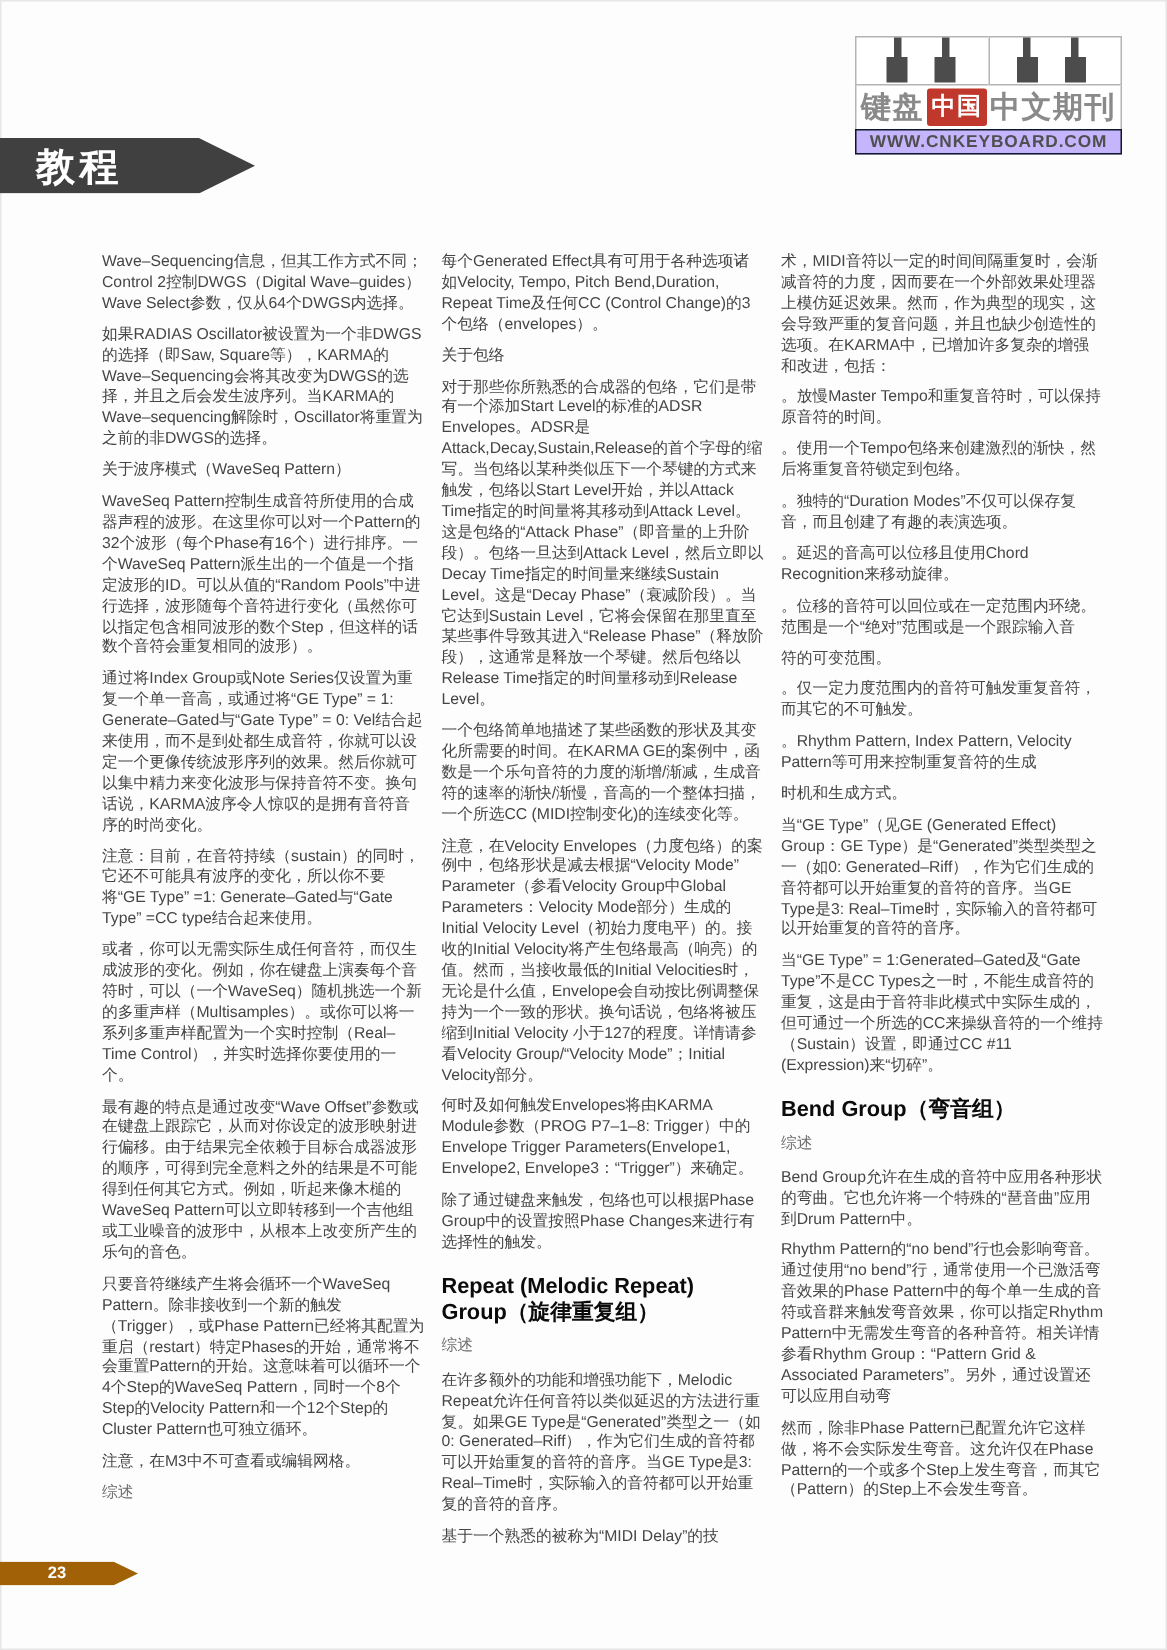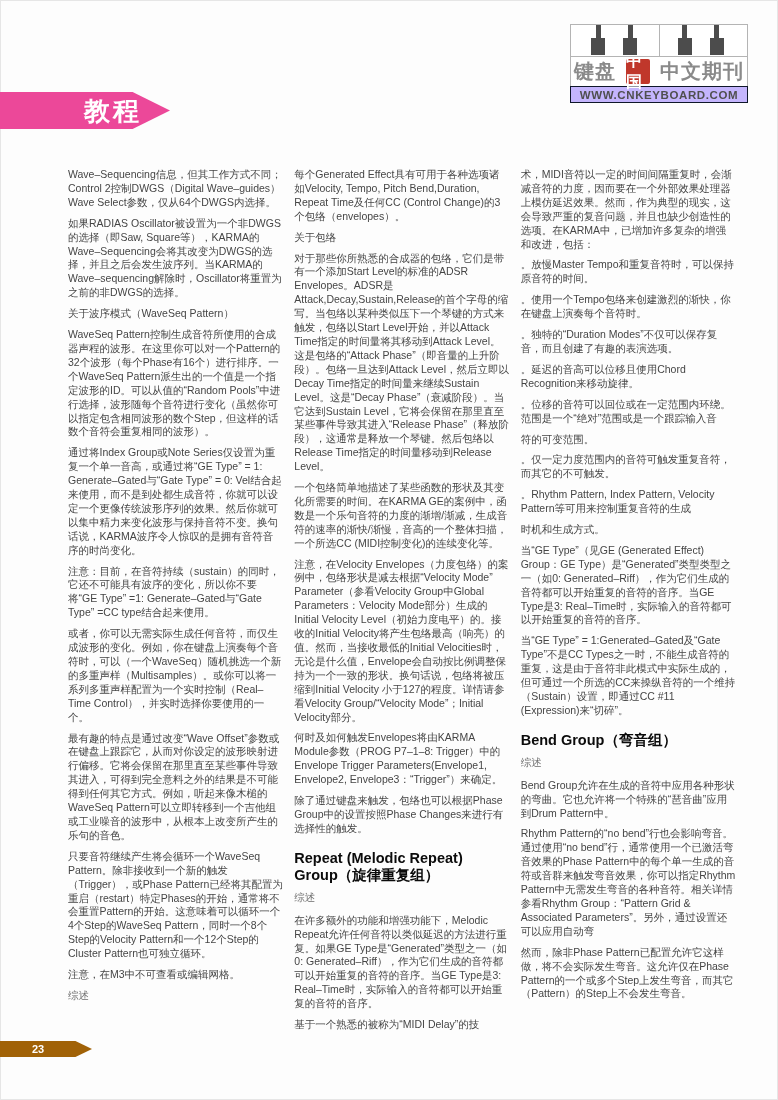--- a/index.html
+++ b/index.html
@@ -3,23 +3,23 @@
 <meta charset="utf-8">
 <style>
   html,body{margin:0;padding:0;background:#ffffff;}
   .page{
     position:relative;width:778px;height:1100px;background:#fdfdfd;
     font-family:"Liberation Sans","DejaVu Sans",sans-serif;
     overflow:hidden;box-shadow:inset 0 0 0 1px #e6e6e6;
   }
   
   .ribbon{
-    position:absolute;left:0;top:92px;width:170px;height:37px;background:#ec4899;
+    position:absolute;left:0;top:92px;width:170px;height:37px;background:#404040;
     clip-path:polygon(0 0,78% 0,100% 50%,78% 100%,0 100%);
-    color:#fff;display:flex;align-items:center;padding-left:84px;box-sizing:border-box;
+    color:#fff;display:flex;align-items:center;padding-left:24px;box-sizing:border-box;
   }
   .ribbon span{font-size:26px;font-weight:bold;letter-spacing:3px;line-height:1;}
   
   .page-badge{
     position:absolute;left:0;top:1041px;width:92px;height:16px;background:#a16207;
     clip-path:polygon(0 0,82% 0,100% 50%,82% 100%,0 100%);
     color:#fff;display:flex;align-items:center;justify-content:center;
     padding-right:16px;box-sizing:border-box;
   }
   .page-badge span{font-size:11px;font-weight:bold;line-height:1;}
@@ -33,21 +33,21 @@
   .key .kbody{width:14px;height:17px;background:#4c4c4c;}
   .k1{left:20px;} .k2{left:52px;} .k3{left:18px;} .k4{left:50px;}
   .brand-row{
     display:flex;align-items:center;height:29px;background:#fff;
     border-left:1px solid #b4b4b4;border-right:1px solid #b4b4b4;
     padding:0 3px;box-sizing:border-box;gap:2px;justify-content:space-between;
   }
   .brand-text{color:#8a8a8a;font-weight:bold;font-size:20px;letter-spacing:1px;white-space:nowrap;}
   .seal{
     background:#c0372b;color:#fff;font-weight:bold;font-size:16px;
-    width:24px;height:25px;display:flex;align-items:center;justify-content:center;
+    width:40px;height:25px;display:flex;align-items:center;justify-content:center;
     letter-spacing:1px;border-radius:2px;flex:0 0 auto;
   }
   .url-row{
     height:15px;background:#c4b5fd;border:1px solid #0f172a;
     display:flex;align-items:center;justify-content:center;
     font-size:11.5px;font-weight:bold;color:#4f4f4f;letter-spacing:0.6px;
   }
   
   .columns{
     position:absolute;left:68px;top:168px;width:668px;
@@ -107,42 +107,42 @@
 
   <main class="columns">
     <div class="col">
         <div class="para">Wave–Sequencing信息，但其工作方式不同；Control 2控制DWGS（Digital Wave–guides）Wave Select参数，仅从64个DWGS内选择。</div>
         <div class="para">如果RADIAS Oscillator被设置为一个非DWGS的选择（即Saw, Square等），KARMA的Wave–Sequencing会将其改变为DWGS的选择，并且之后会发生波序列。当KARMA的 Wave–sequencing解除时，Oscillator将重置为之前的非DWGS的选择。</div>
         <div class="para subhead">关于波序模式（WaveSeq Pattern）</div>
         <div class="para">WaveSeq Pattern控制生成音符所使用的合成器声程的波形。在这里你可以对一个Pattern的32个波形（每个Phase有16个）进行排序。一个WaveSeq Pattern派生出的一个值是一个指定波形的ID。可以从值的“Random Pools”中进行选择，波形随每个音符进行变化（虽然你可以指定包含相同波形的数个Step，但这样的话数个音符会重复相同的波形）。</div>
         <div class="para">通过将Index Group或Note Series仅设置为重复一个单一音高，或通过将“GE Type” = 1: Generate–Gated与“Gate Type” = 0: Vel结合起来使用，而不是到处都生成音符，你就可以设定一个更像传统波形序列的效果。然后你就可以集中精力来变化波形与保持音符不变。换句话说，KARMA波序令人惊叹的是拥有音符音序的时尚变化。</div>
         <div class="para">注意：目前，在音符持续（sustain）的同时，它还不可能具有波序的变化，所以你不要将“GE Type” =1: Generate–Gated与“Gate Type” =CC type结合起来使用。</div>
         <div class="para">或者，你可以无需实际生成任何音符，而仅生成波形的变化。例如，你在键盘上演奏每个音符时，可以（一个WaveSeq）随机挑选一个新的多重声样（Multisamples）。或你可以将一系列多重声样配置为一个实时控制（Real–Time Control），并实时选择你要使用的一个。</div>
-        <div class="para">最有趣的特点是通过改变“Wave Offset”参数或在键盘上跟踪它，从而对你设定的波形映射进行偏移。它将会保留在那里直至某些事件导致其进入，可得到完全意料之外的结果是不可能得到任何其它方式。例如，听起来像木槌的WaveSeq Pattern可以立即转移到一个吉他组或工业噪音的波形中，从根本上改变所产生的乐句的音色。</div>
+        <div class="para">最有趣的特点是通过改变“Wave Offset”参数或在键盘上跟踪它，从而对你设定的波形映射进行偏移。由于结果完全依赖于目标合成器波形的顺序，可得到完全意料之外的结果是不可能得到任何其它方式。例如，听起来像木槌的WaveSeq Pattern可以立即转移到一个吉他组或工业噪音的波形中，从根本上改变所产生的乐句的音色。</div>
         <div class="para">只要音符继续产生将会循环一个WaveSeq Pattern。除非接收到一个新的触发（Trigger），或Phase Pattern已经将其配置为重启（restart）特定Phases的开始，通常将不会重置Pattern的开始。这意味着可以循环一个4个Step的WaveSeq Pattern，同时一个8个Step的Velocity Pattern和一个12个Step的Cluster Pattern也可独立循环。</div>
         <div class="para">注意，在M3中不可查看或编辑网格。</div>
         <div class="overview-label">综述</div>
       </div>
     <div class="col">
         <div class="para">每个Generated Effect具有可用于各种选项诸如Velocity, Tempo, Pitch Bend,Duration, Repeat Time及任何CC (Control Change)的3个包络（envelopes）。</div>
         <div class="para subhead">关于包络</div>
         <div class="para">对于那些你所熟悉的合成器的包络，它们是带有一个添加Start Level的标准的ADSR Envelopes。ADSR是Attack,Decay,Sustain,Release的首个字母的缩写。当包络以某种类似压下一个琴键的方式来触发，包络以Start Level开始，并以Attack Time指定的时间量将其移动到Attack Level。这是包络的“Attack Phase”（即音量的上升阶段）。包络一旦达到Attack Level，然后立即以Decay Time指定的时间量来继续Sustain Level。这是“Decay Phase”（衰减阶段）。当它达到Sustain Level，它将会保留在那里直至某些事件导致其进入“Release Phase”（释放阶段），这通常是释放一个琴键。然后包络以Release Time指定的时间量移动到Release Level。</div>
         <div class="para">一个包络简单地描述了某些函数的形状及其变化所需要的时间。在KARMA GE的案例中，函数是一个乐句音符的力度的渐增/渐减，生成音符的速率的渐快/渐慢，音高的一个整体扫描，一个所选CC (MIDI控制变化)的连续变化等。</div>
         <div class="para">注意，在Velocity Envelopes（力度包络）的案例中，包络形状是减去根据“Velocity Mode” Parameter（参看Velocity Group中Global Parameters：Velocity Mode部分）生成的Initial Velocity Level（初始力度电平）的。接收的Initial Velocity将产生包络最高（响亮）的值。然而，当接收最低的Initial Velocities时，无论是什么值，Envelope会自动按比例调整保持为一个一致的形状。换句话说，包络将被压缩到Initial Velocity 小于127的程度。详情请参看Velocity Group/“Velocity Mode”；Initial Velocity部分。</div>
         <div class="para">何时及如何触发Envelopes将由KARMA Module参数（PROG P7–1–8: Trigger）中的 Envelope Trigger Parameters(Envelope1, Envelope2, Envelope3：“Trigger”）来确定。</div>
         <div class="para">除了通过键盘来触发，包络也可以根据Phase Group中的设置按照Phase Changes来进行有选择性的触发。</div>
         <div class="heading">Repeat (Melodic Repeat) Group（旋律重复组）</div>
         <div class="overview-label">综述</div>
         <div class="para">在许多额外的功能和增强功能下，Melodic Repeat允许任何音符以类似延迟的方法进行重复。如果GE Type是“Generated”类型之一（如0: Generated–Riff），作为它们生成的音符都可以开始重复的音符的音序。当GE Type是3: Real–Time时，实际输入的音符都可以开始重复的音符的音序。</div>
         <div class="para">基于一个熟悉的被称为“MIDI Delay”的技</div>
       </div>
     <div class="col">
         <div class="para">术，MIDI音符以一定的时间间隔重复时，会渐减音符的力度，因而要在一个外部效果处理器上模仿延迟效果。然而，作为典型的现实，这会导致严重的复音问题，并且也缺少创造性的选项。在KARMA中，已增加许多复杂的增强和改进，包括：</div>
         <div class="para bullet">。放慢Master Tempo和重复音符时，可以保持原音符的时间。</div>
-        <div class="para bullet">。使用一个Tempo包络来创建激烈的渐快，你在键盘上演奏每个音符时。</div>
+        <div class="para bullet">。使用一个Tempo包络来创建激烈的渐快，然后将重复音符锁定到包络。</div>
         <div class="para bullet">。独特的“Duration Modes”不仅可以保存复音，而且创建了有趣的表演选项。</div>
         <div class="para bullet">。延迟的音高可以位移且使用Chord Recognition来移动旋律。</div>
         <div class="para bullet">。位移的音符可以回位或在一定范围内环绕。范围是一个“绝对”范围或是一个跟踪输入音</div>
         <div class="para cont">符的可变范围。</div>
         <div class="para bullet">。仅一定力度范围内的音符可触发重复音符，而其它的不可触发。</div>
         <div class="para bullet">。Rhythm Pattern, Index Pattern, Velocity Pattern等可用来控制重复音符的生成</div>
         <div class="para cont">时机和生成方式。</div>
         <div class="para">当“GE Type”（见GE (Generated Effect) Group：GE Type）是“Generated”类型类型之一（如0: Generated–Riff），作为它们生成的音符都可以开始重复的音符的音序。当GE Type是3: Real–Time时，实际输入的音符都可以开始重复的音符的音序。</div>
         <div class="para">当“GE Type” = 1:Generated–Gated及“Gate Type”不是CC Types之一时，不能生成音符的重复，这是由于音符非此模式中实际生成的，但可通过一个所选的CC来操纵音符的一个维持（Sustain）设置，即通过CC #11 (Expression)来“切碎”。</div>
         <div class="heading">Bend Group（弯音组）</div>

